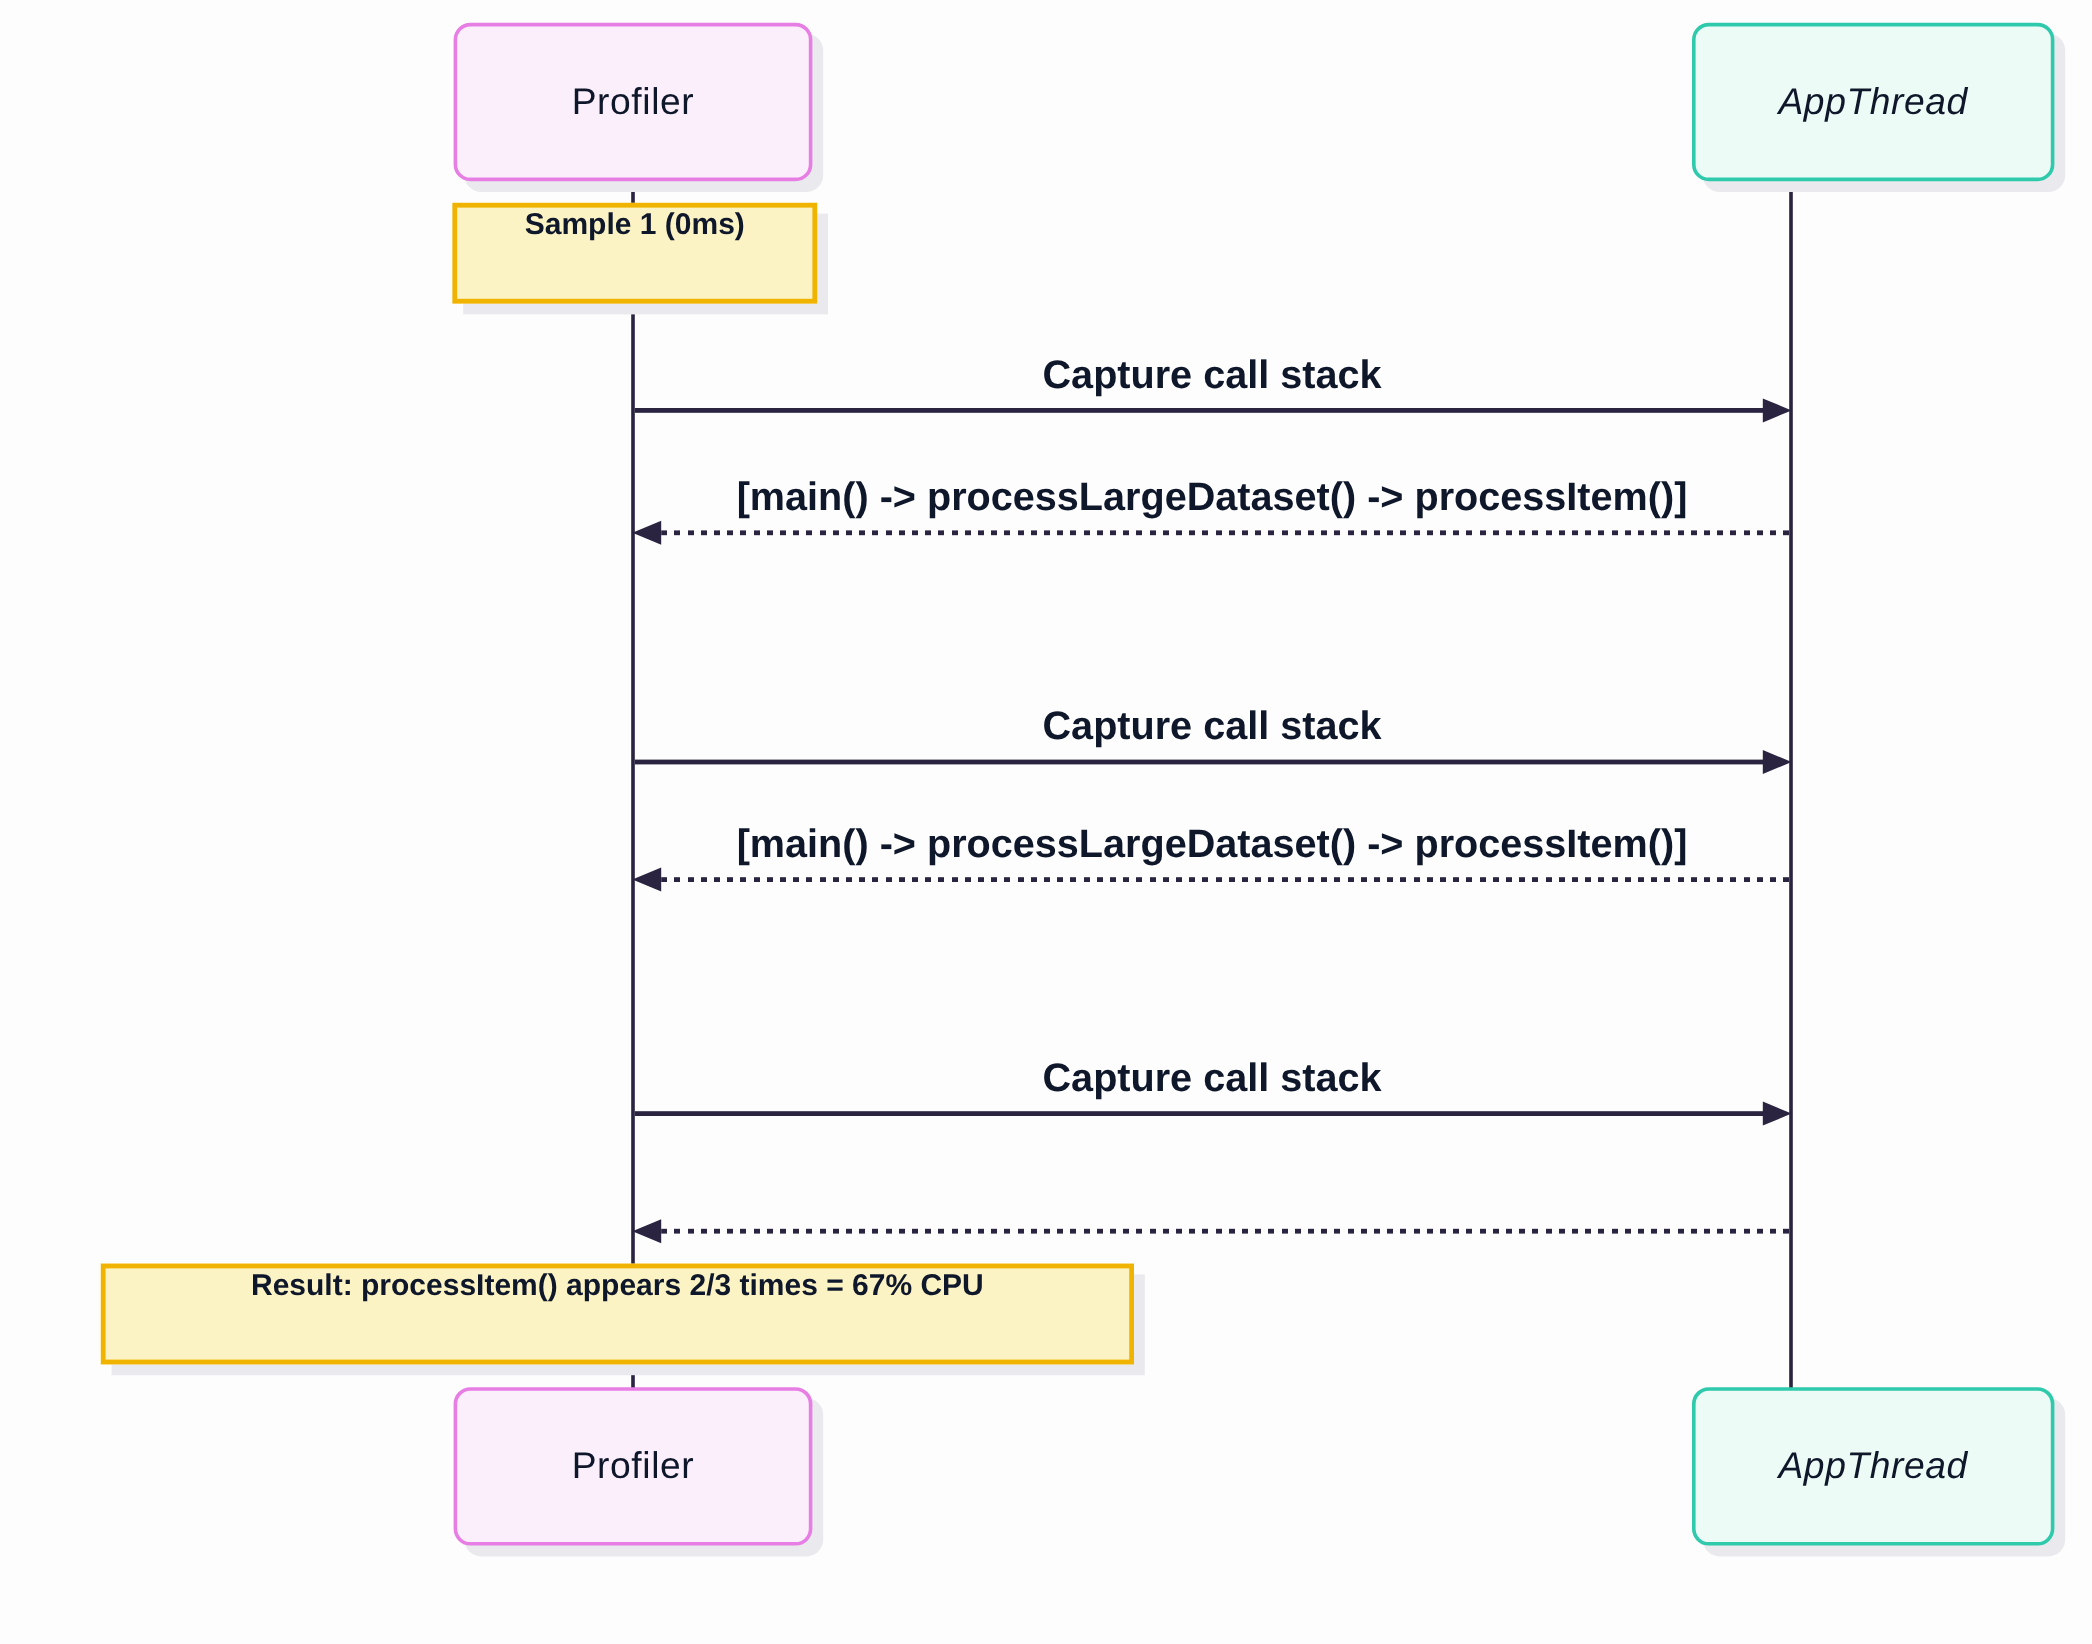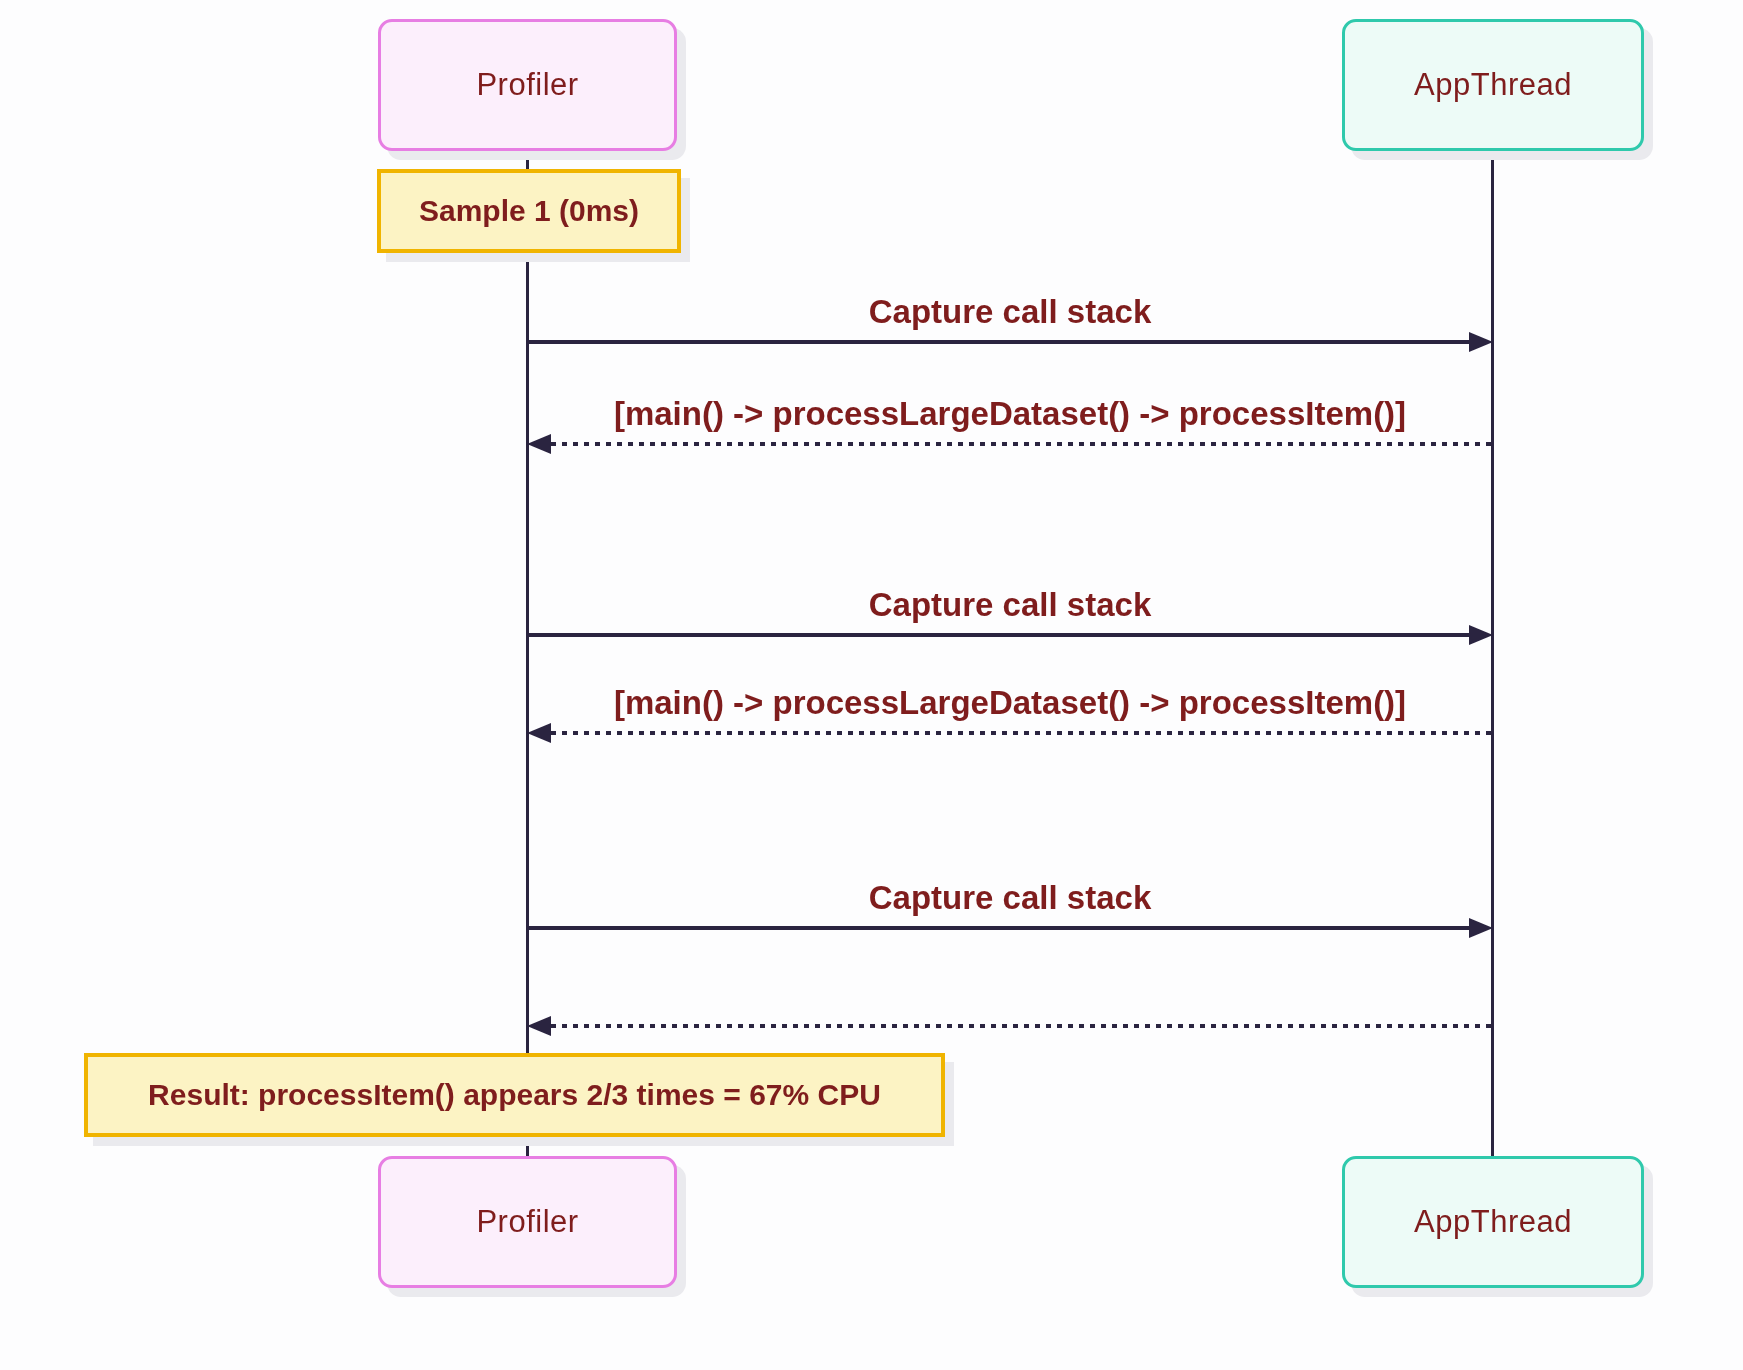--- a/index.html
+++ b/index.html
@@ -7,21 +7,21 @@
     padding: 0;
     background: #fdfdfe;
     font-family: "Liberation Sans", "DejaVu Sans", sans-serif;
   }
   .canvas {
     position: relative;
     width: 1743px;
     height: 1370px;
     background: #fdfdfe;
     overflow: hidden;
-    color: #7f1d1d;
+    color: #0f172a;
   }
 
   
   .lifeline {
     position: absolute;
     width: 3px;
     background: #2a2440;
     z-index: 1;
   }
   .lifeline.left  { left: 526px; top: 149px; height: 1009px; }
@@ -42,38 +42,38 @@
     letter-spacing: 0.5px;
     z-index: 3;
     box-shadow: 9px 9px 0 #eaeaee;
   }
   .actor-profiler {
     left: 378px;
     background: #fceffc;
     border-color: #e77ee3;
   }
   .actor-appthread {
-    left: 1342px;
+    left: 1410px;
     width: 302px;
     background: #edfbf7;
     border-color: #2fc9ac;
+    font-style: italic;
   }
   .actor-top    { top: 19px; }
   .actor-bottom { top: 1156px; }
 
   
   .note {
     position: absolute;
     background: #fcf3c4;
     border: 4px solid #f0b400;
     box-sizing: border-box;
     display: flex;
-    align-items: center;
     justify-content: center;
-    font-size: 30px;
+    font-size: 25px;
     font-weight: bold;
     z-index: 4;
     box-shadow: 9px 9px 0 #eaeaee;
   }
   .note-sample { left: 377px; width: 304px; height: 84px; }
   .note-1 { top: 169px; }
   .note-2 { top: 477px; }
   .note-3 { top: 756px; }
   .note-result { left: 84px; top: 1053px; width: 861px; height: 84px; }
 

